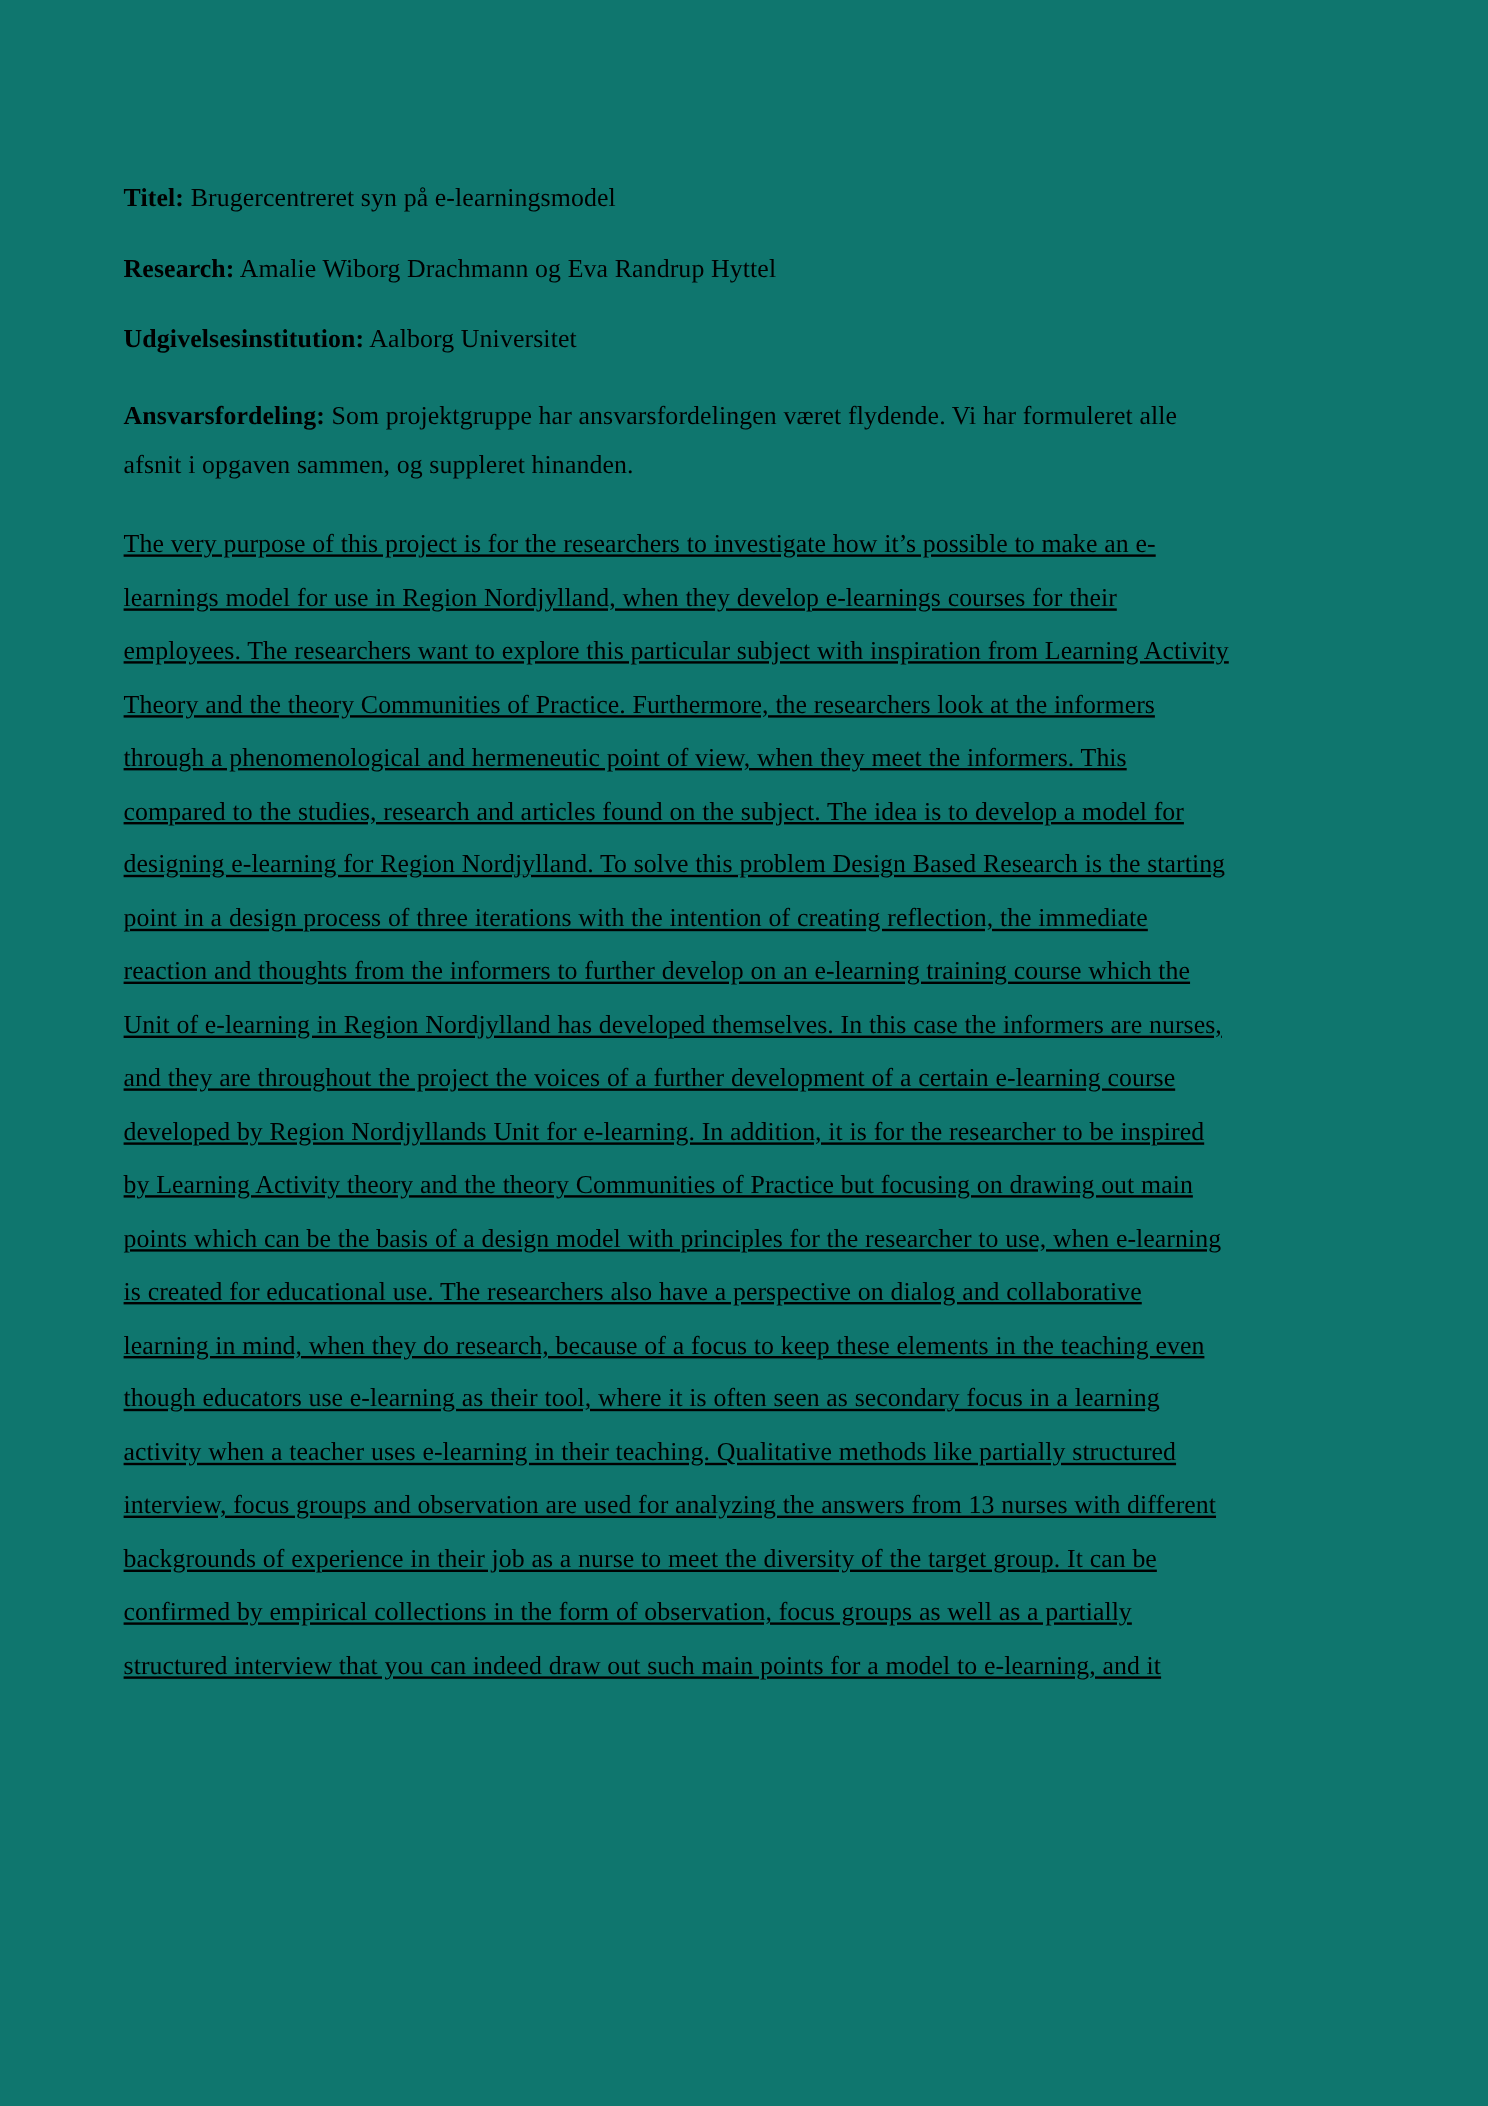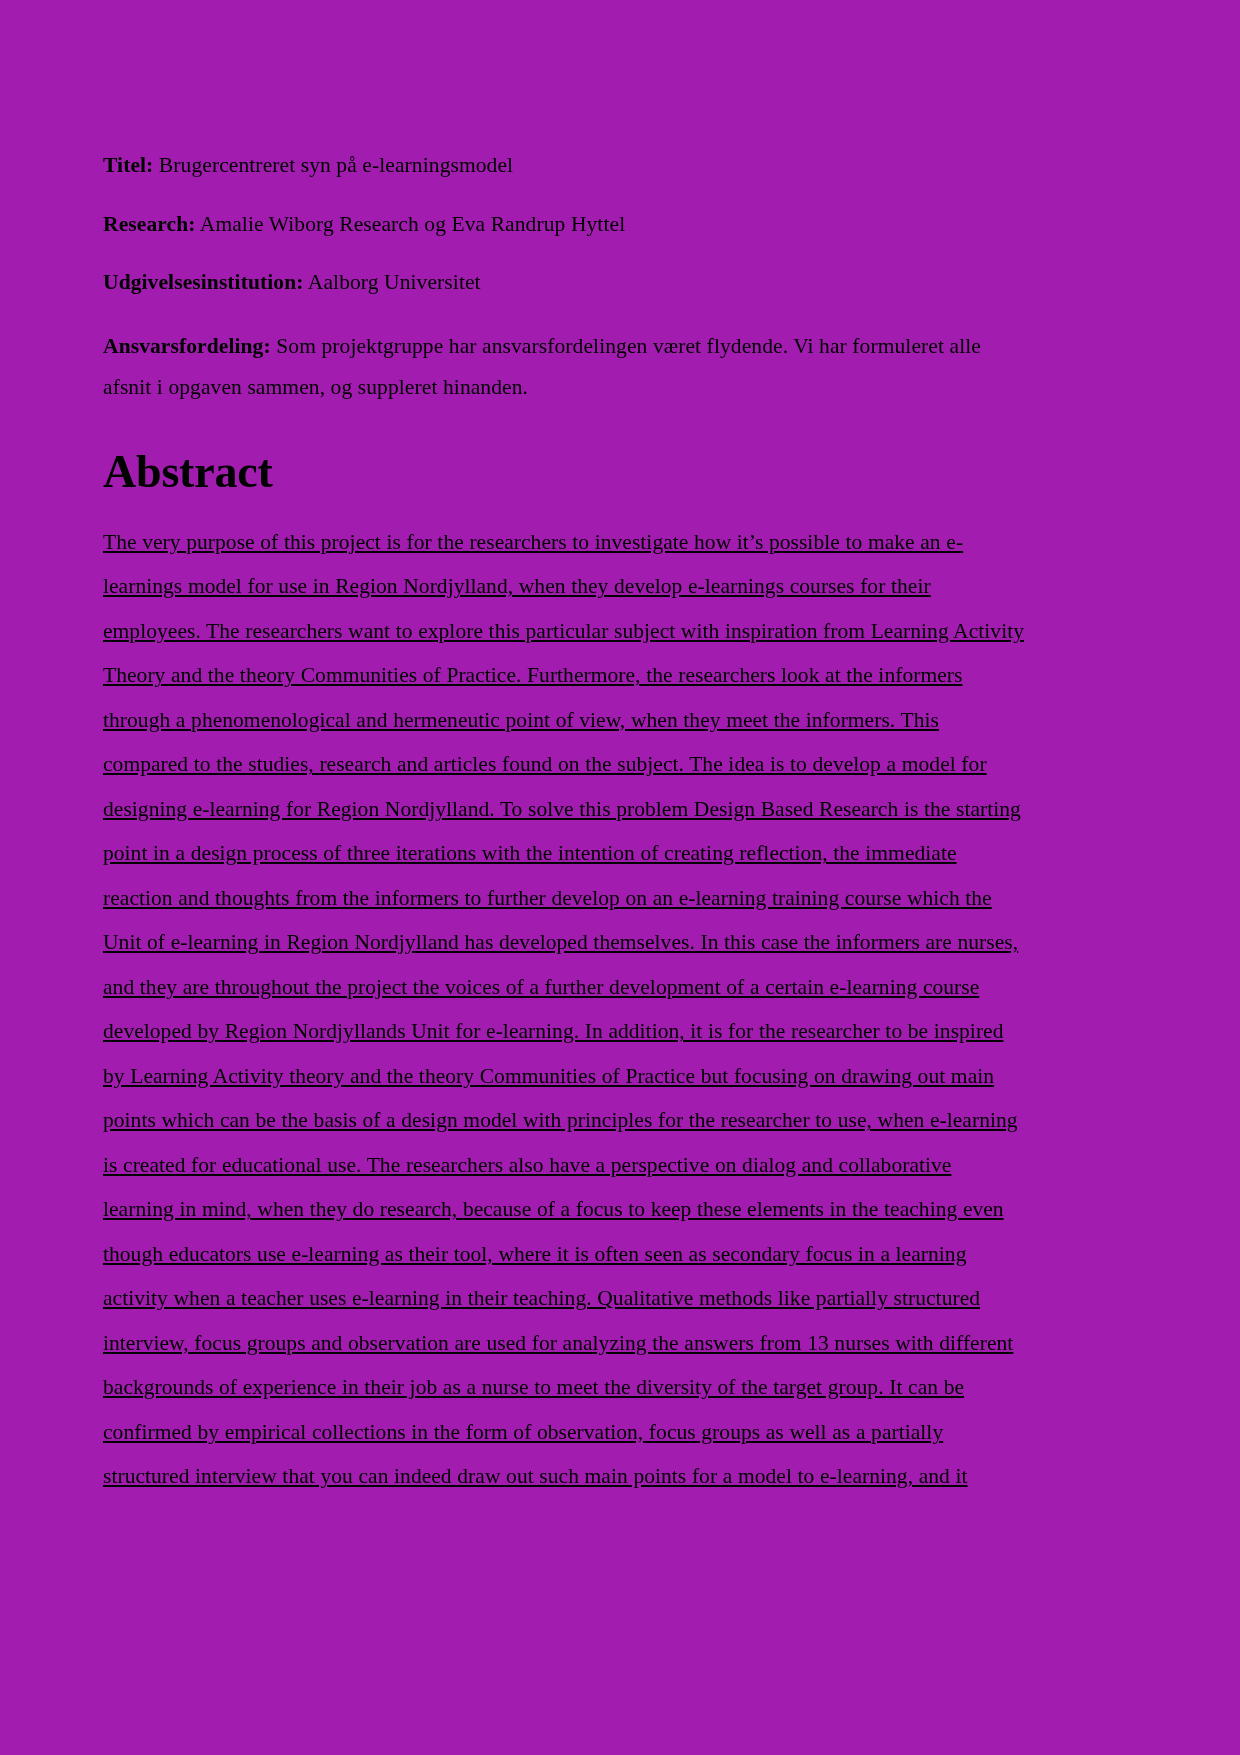--- a/index.html
+++ b/index.html
@@ -13,21 +13,21 @@
     height: 1755px;
     font-family: "Liberation Serif", "DejaVu Serif", serif;
     color: #000000;
     -webkit-font-smoothing: antialiased;
   }
 
   .page {
     position: relative;
     width: 1240px;
     height: 1755px;
-    background: #a21caf;
+    background: #0f766e;
     box-sizing: border-box;
     padding: 150px 215px 0 103px;
   }
 
   .meta-block {
     margin: 0;
   }
 
   .meta-line {
     font-size: 21.5px;
@@ -76,34 +76,33 @@
 
   <div class="meta-block">
 
     <p class="meta-line">
       <span class="label">Titel:</span>
       <span>Brugercentreret syn på e-learningsmodel</span>
     </p>
 
     <p class="meta-line">
       <span class="label">Research:</span>
-      <span>Amalie Wiborg Research og Eva Randrup Hyttel</span>
+      <span>Amalie Wiborg Drachmann og Eva Randrup Hyttel</span>
     </p>
 
     <p class="meta-line">
       <span class="label">Udgivelsesinstitution:</span>
       <span>Aalborg Universitet</span>
     </p>
 
     <p class="meta-line paragraph">
       <span class="label">Ansvarsfordeling:</span>
       <span>Som projektgruppe har ansvarsfordelingen været flydende. Vi har formuleret alle afsnit i opgaven sammen, og suppleret hinanden.</span>
     </p>
 
   </div>
 
-  <h1 class="abstract-heading">Abstract</h1>
 
   <div class="abstract-body">
     <p>The very purpose of this project is for the researchers to investigate how it’s possible to make an e-learnings model for use in Region Nordjylland, when they develop e-learnings courses for their employees. The researchers want to explore this particular subject with inspiration from Learning Activity Theory and the theory Communities of Practice. Furthermore, the researchers look at the informers through a phenomenological and hermeneutic point of view, when they meet the informers. This compared to the studies, research and articles found on the subject. The idea is to develop a model for designing e-learning for Region Nordjylland. To solve this problem Design Based Research is the starting point in a design process of three iterations with the intention of creating reflection, the immediate reaction and thoughts from the informers to further develop on an e-learning training course which the Unit of e-learning in Region Nordjylland has developed themselves. In this case the informers are nurses, and they are throughout the project the voices of a further development of a certain e-learning course developed by Region Nordjyllands Unit for e-learning. In addition, it is for the researcher to be inspired by Learning Activity theory and the theory Communities of Practice but focusing on drawing out main points which can be the basis of a design model with principles for the researcher to use, when e-learning is created for educational use. The researchers also have a perspective on dialog and collaborative learning in mind, when they do research, because of a focus to keep these elements in the teaching even though educators use e-learning as their tool, where it is often seen as secondary focus in a learning activity when a teacher uses e-learning in their teaching. Qualitative methods like partially structured interview, focus groups and observation are used for analyzing the answers from 13 nurses with different backgrounds of experience in their job as a nurse to meet the diversity of the target group. It can be confirmed by empirical collections in the form of observation, focus groups as well as a partially structured interview that you can indeed draw out such main points for a model to e-learning, and it</p>
   </div>
 
 </div>
 
 </body></html>

